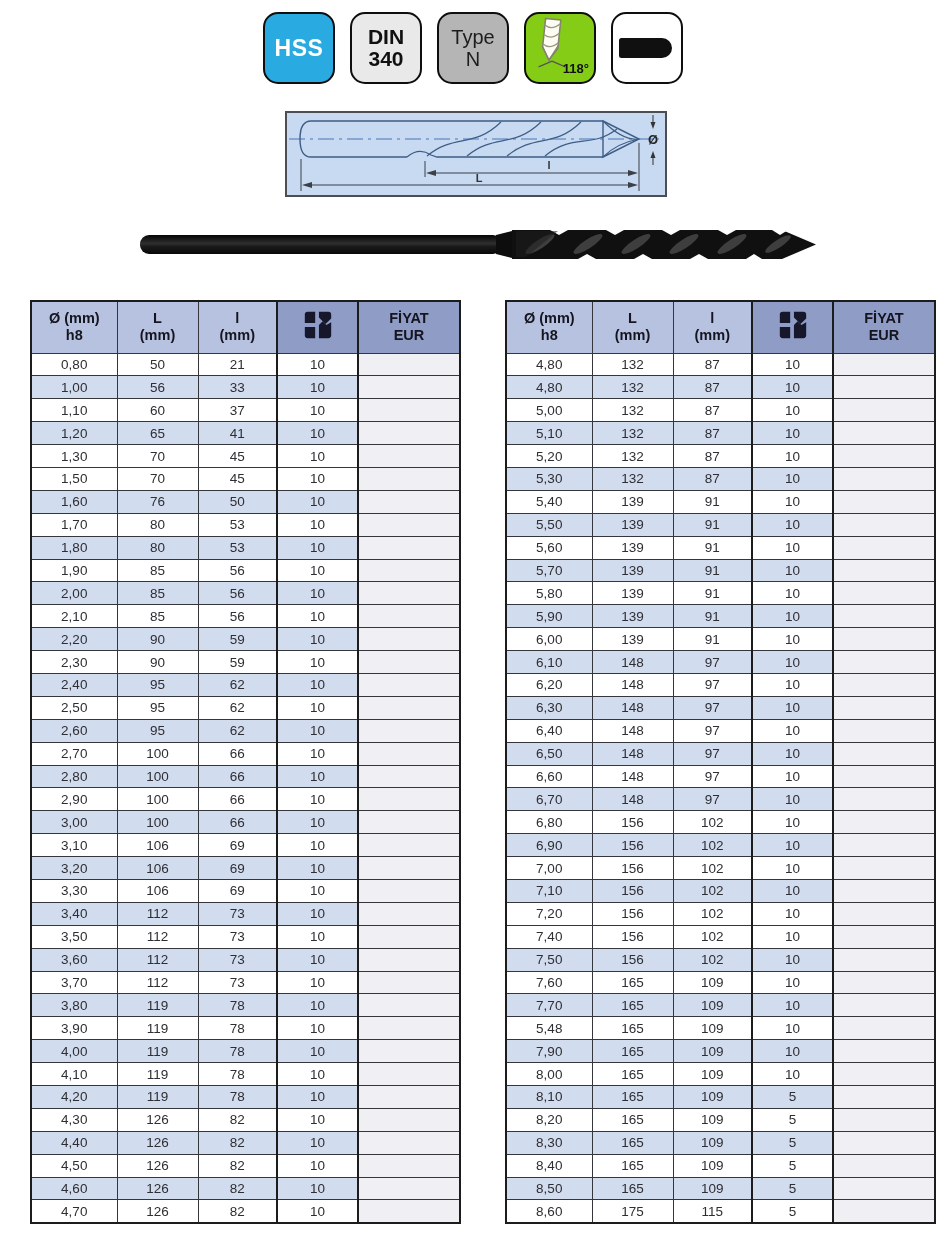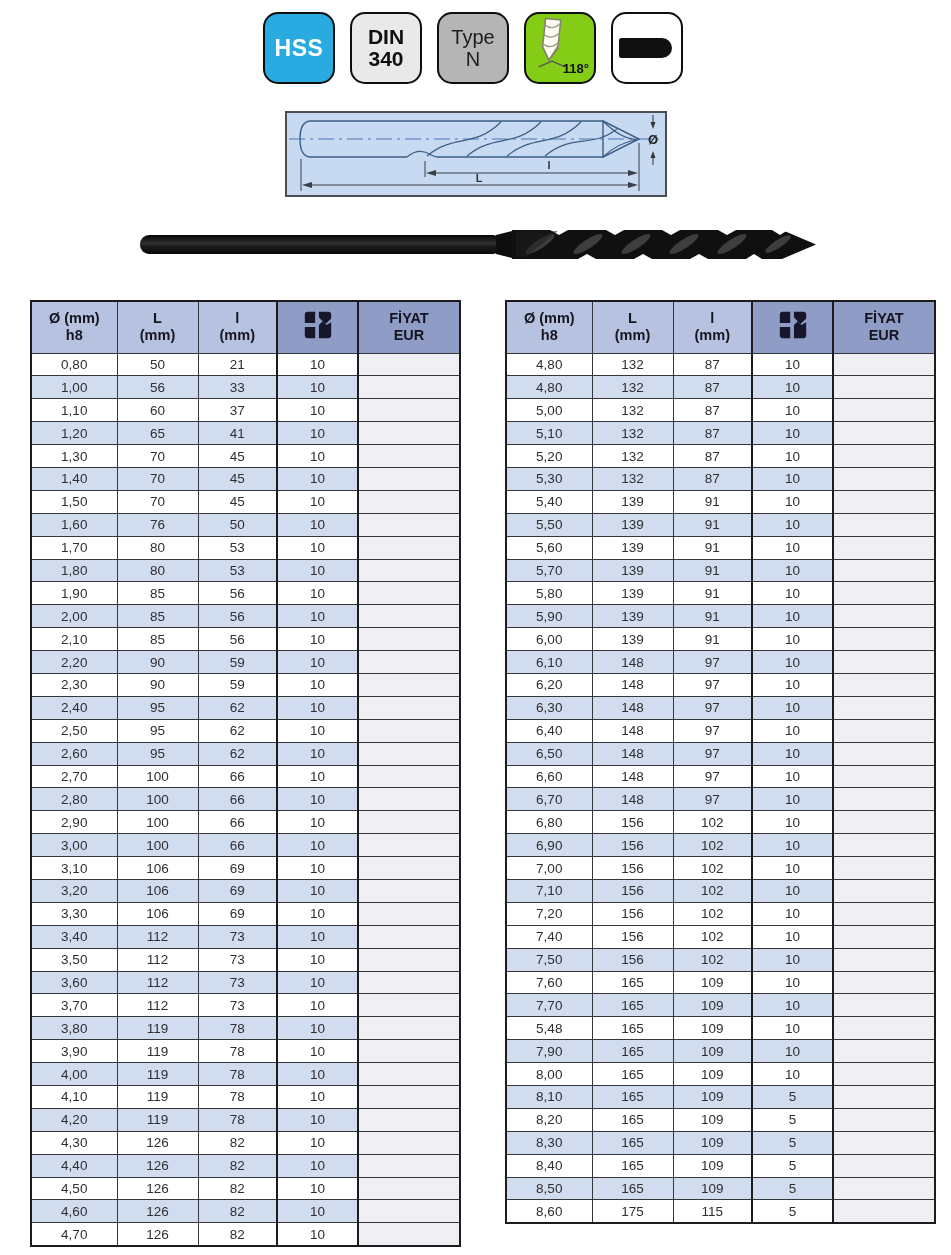--- a/index.html
+++ b/index.html
@@ -223,27 +223,20 @@
         <td class="qty">10</td>
         <td class="price"></td>
       </tr>
       <tr>
         <td>1,30</td>
         <td>70</td>
         <td>45</td>
         <td class="qty">10</td>
         <td class="price"></td>
       </tr>
-      <tr class="alt">
-        <td>1,40</td>
-        <td>70</td>
-        <td>45</td>
-        <td class="qty">10</td>
-        <td class="price"></td>
-      </tr>
       <tr>
         <td>1,50</td>
         <td>70</td>
         <td>45</td>
         <td class="qty">10</td>
         <td class="price"></td>
       </tr>
       <tr class="alt">
         <td>1,60</td>
         <td>76</td>

